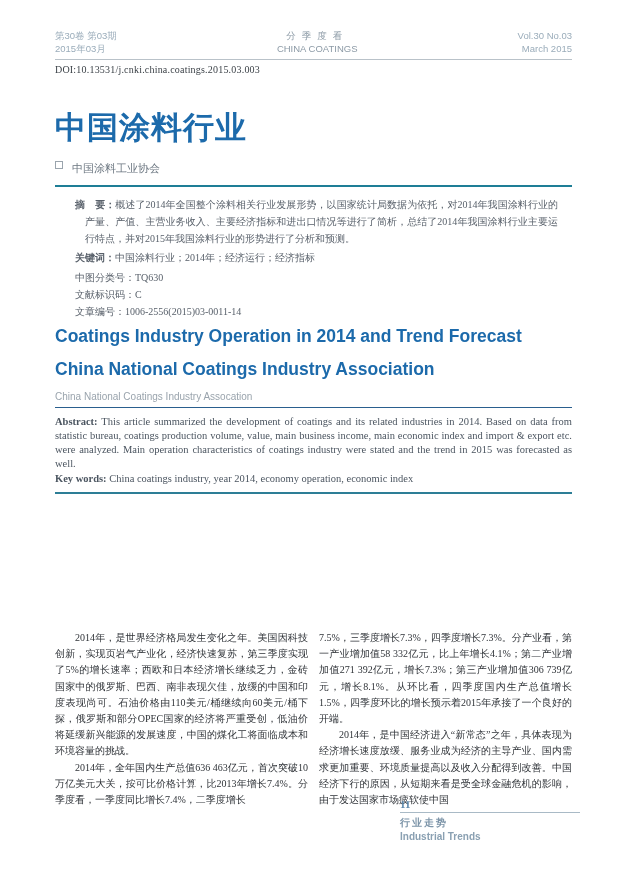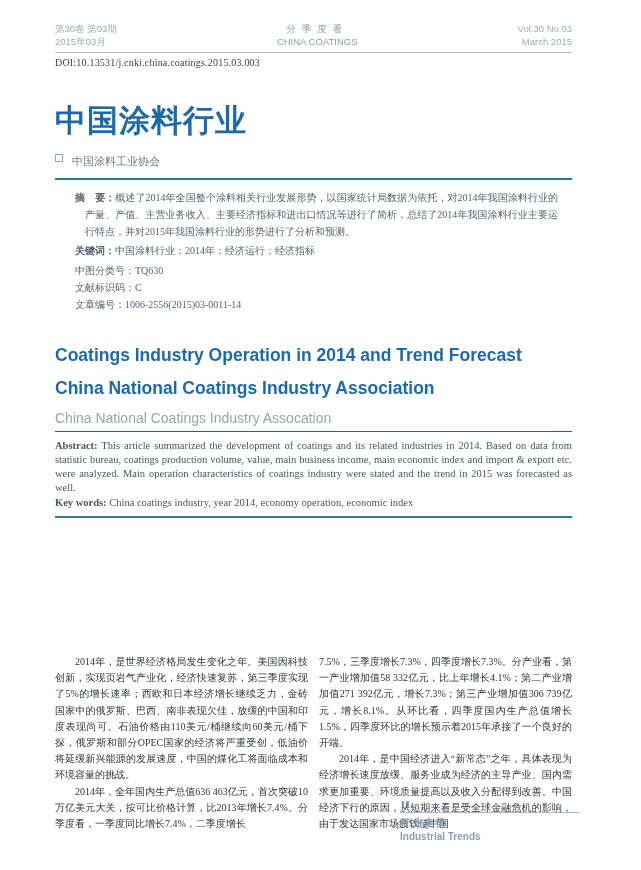--- a/index.html
+++ b/index.html
@@ -4,21 +4,21 @@
 <style>
   * { margin: 0; padding: 0; box-sizing: border-box; }
   html, body { background: #ffffff; }
   body {
     width: 641px; height: 870px;
     font-family: "Liberation Serif", "DejaVu Serif", serif;
     overflow: hidden;
   }
   .page {
     width: 613px; height: 870px;
-    padding: 22px 41px 0 55px;
+    padding: 29px 41px 0 55px;
     position: relative;
     background: #ffffff;
   }
 
   
   .jheader {
     display: flex; justify-content: space-between; align-items: flex-start;
     font-family: "Liberation Sans", sans-serif;
     font-size: 9.5px; line-height: 13px;
   }
@@ -57,27 +57,26 @@
   }
   .cn-abstract { padding-left: 10px; text-indent: -10px; text-align: justify; }
   .b { font-weight: bold; }
   .cn-keywords { margin-top: 2px; }
   .cn-class-row {
     margin-top: 3px; display: flex; justify-content: space-between; flex-direction: column;
   }
 
   
   .en-title {
-    margin-top: 26px;
     font-family: "Liberation Sans", "DejaVu Sans", sans-serif;
     font-weight: bold; color: #1c6aab;
     font-size: 17.5px; line-height: 33px;
   }
   .en-author {
-    margin-top: 5px; font-size: 14px; color: #9aa4ad;
+    margin-top: 5px; font-size: 10px; color: #9aa4ad;
     font-family: "Liberation Sans", sans-serif;
   }
   .rule-navy { border: none; border-top: 1.5px solid #2a5f8e; margin-top: 5px; }
 
   
   .en-abstract {
     margin-top: 7px; color: #4b5560;
     font-size: 10.5px; line-height: 14px; text-align: justify;
   }
   .en-keywords { color: #4b5560; font-size: 10.5px; line-height: 14px; margin-top: 1px; }

